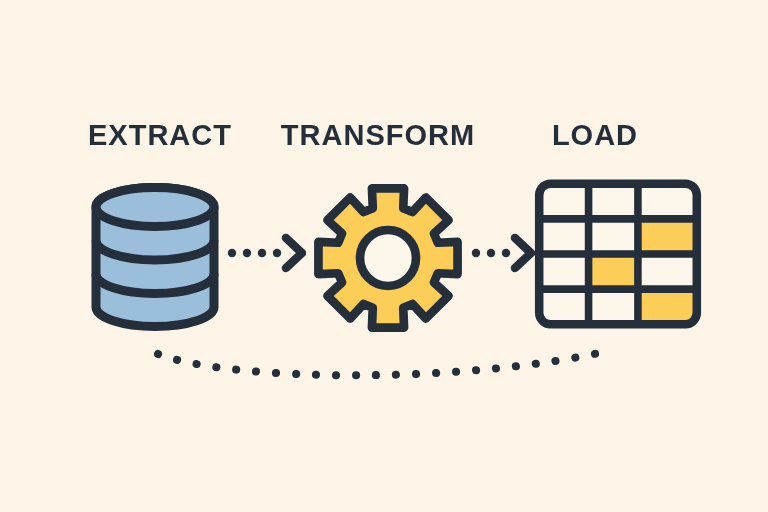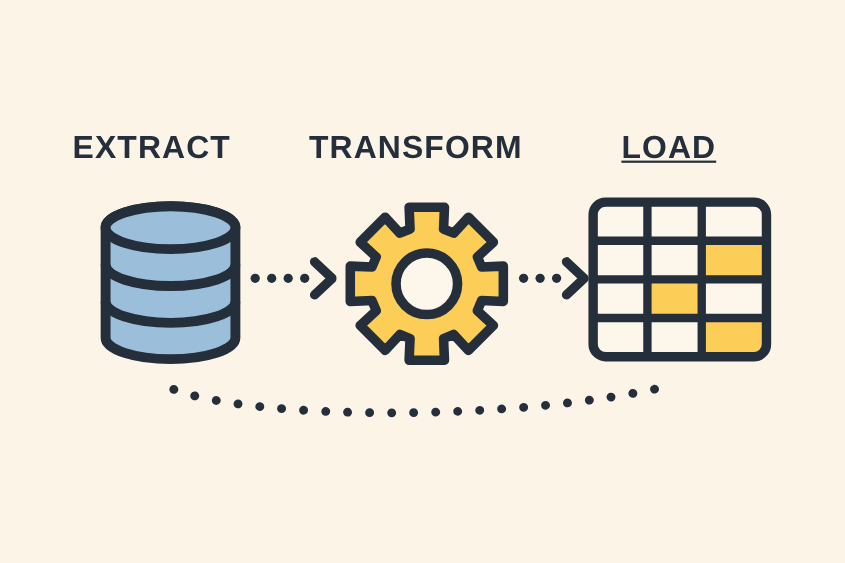--- a/index.html
+++ b/index.html
@@ -25,23 +25,23 @@
     position:absolute;
     top:119px;
     width:220px;
     text-align:center;
     font-size:29px;
     font-weight:800;
     letter-spacing:1px;
     color:var(--ink);
     white-space:nowrap;
   }
-  .label-extract{left:28px;}
+  .label-extract{left:50px;}
   .label-transform{left:268px;}
-  .label-load{left:498px;text-decoration:underline;}
+  .label-load{left:485px;}
   .icon{position:absolute;}
   .icon-database{left:85px;top:182px;}
   .icon-gear{left:306px;top:176px;}
   .icon-table{left:534px;top:179px;}
   .arrow-1{left:224px;top:233px;}
   .arrow-2{left:468px;top:233px;}
   .return-path{left:140px;top:335px;}
   .ink-stroke{stroke:var(--ink);}
   .fill-blue{fill:var(--database_blue);}
   .fill-yellow{fill:var(--accent_yellow);}

